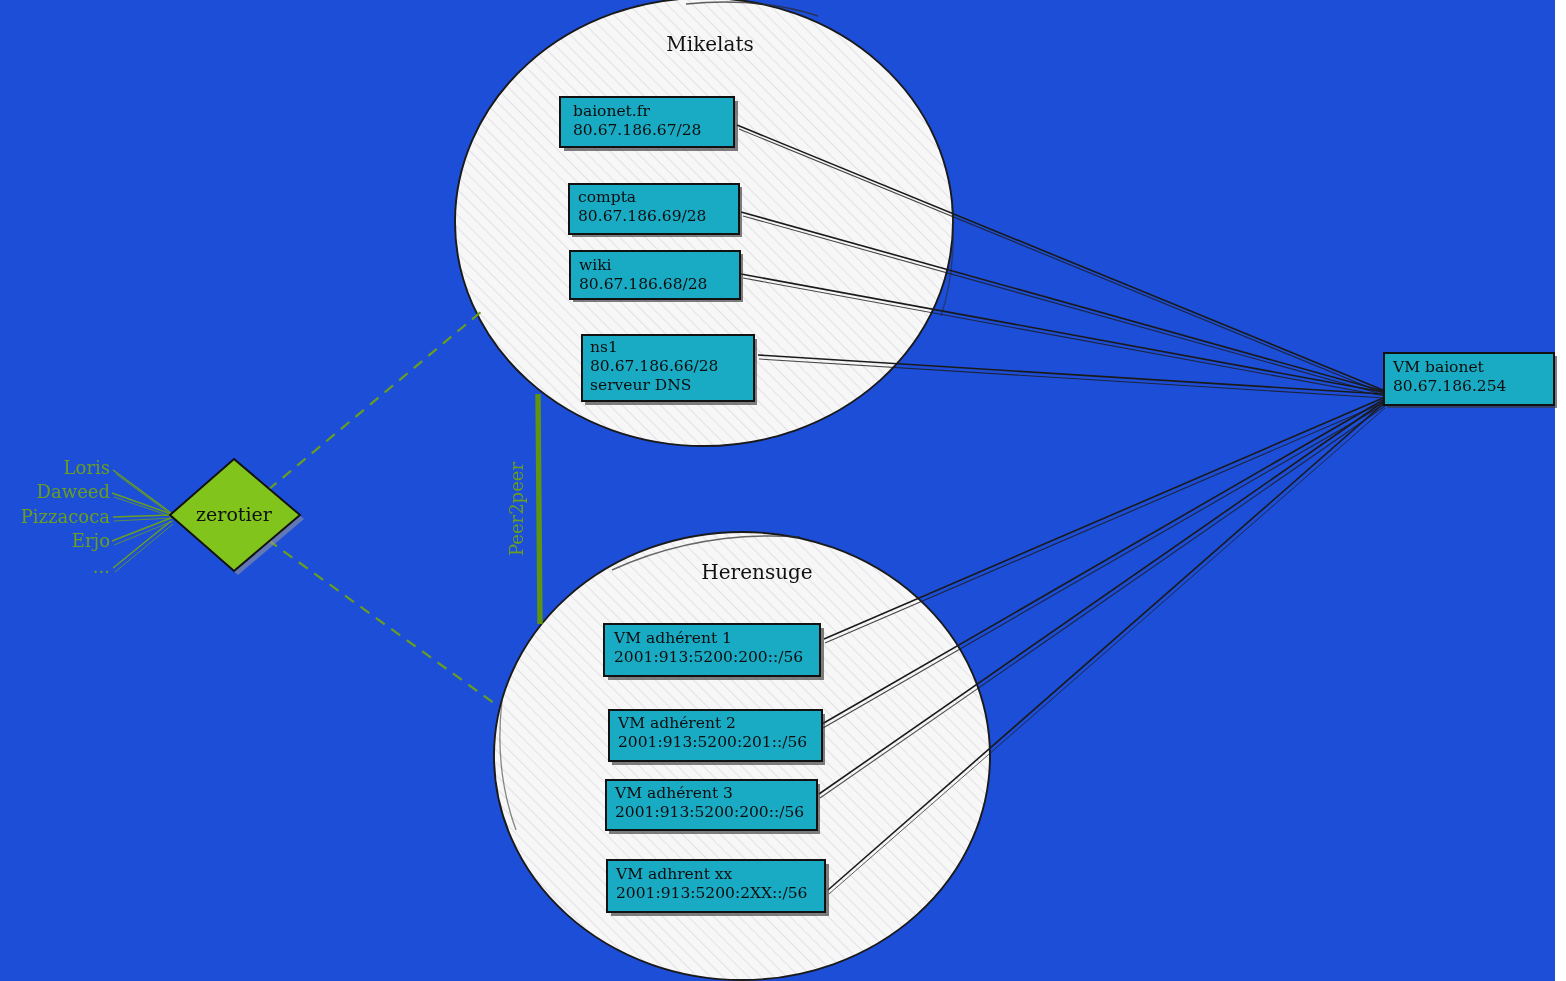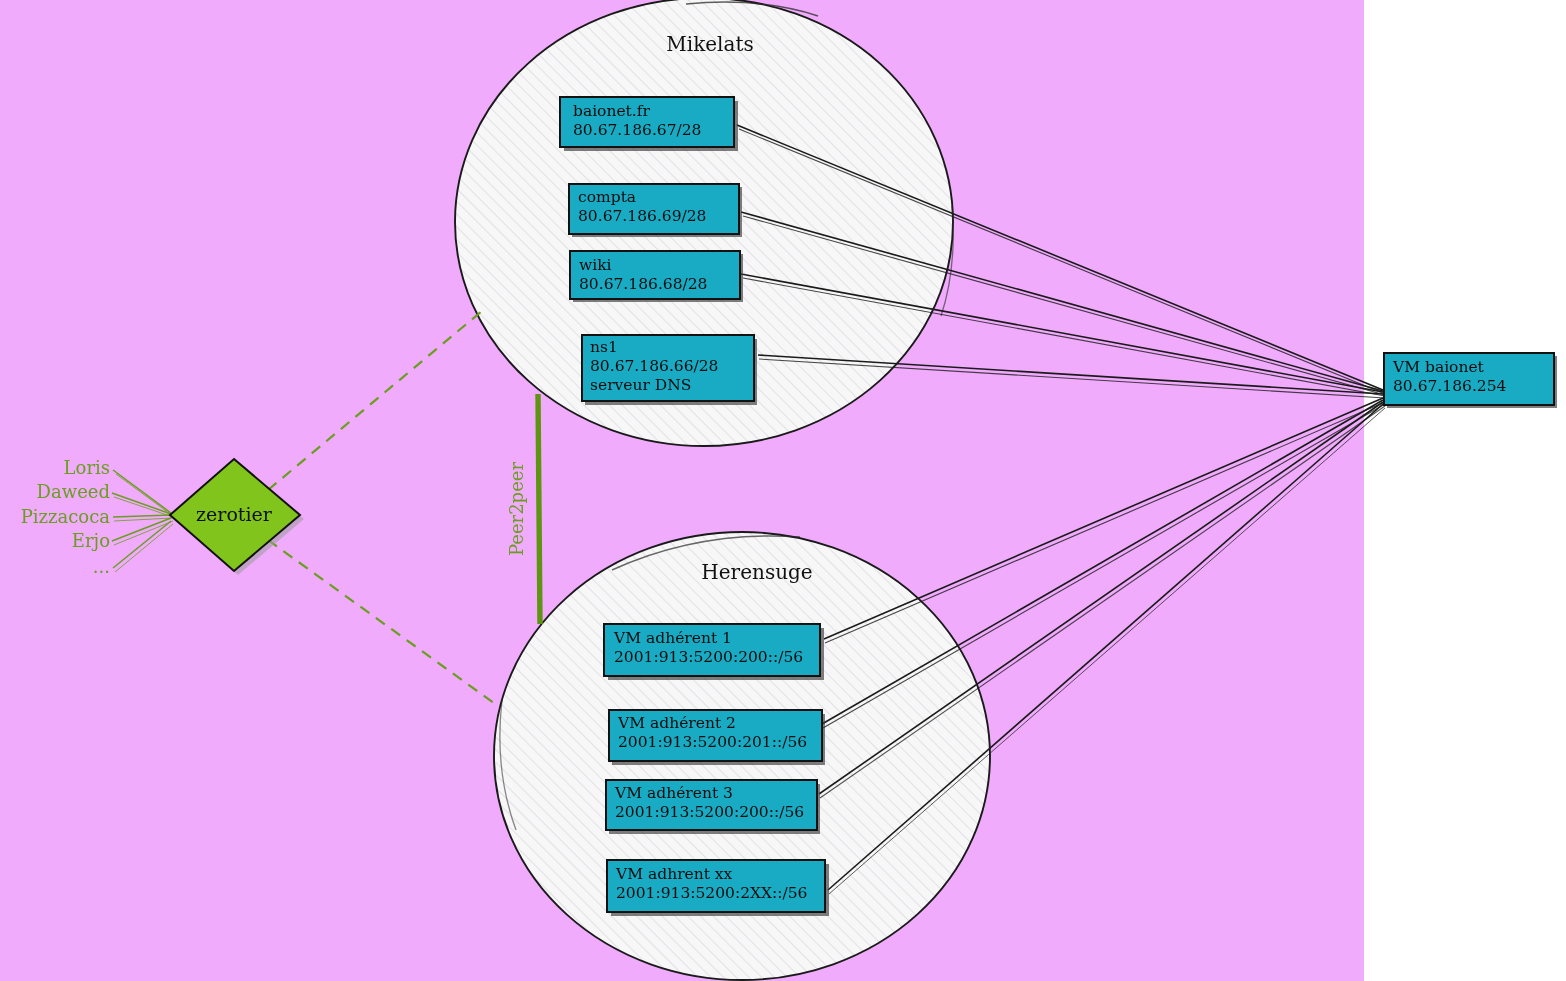--- a/index.html
+++ b/index.html
@@ -9,23 +9,23 @@
     background: #ffffff;
   }
   body {
     width: 1566px;
     height: 981px;
     overflow: hidden;
     font-family: "DejaVu Serif", "Liberation Serif", serif;
   }
   #diagram-root {
     position: relative;
-    width: 1364px;
+    width: 1555px;
     height: 981px;
-    background: #f0abfc;
+    background: #1d4ed8;
   }
   svg.canvas {
     position: absolute;
     top: 0;
     left: 0;
     width: 1566px;
     height: 981px;
   }
   .node-text {
     font-family: "DejaVu Serif", "Liberation Serif", serif;

